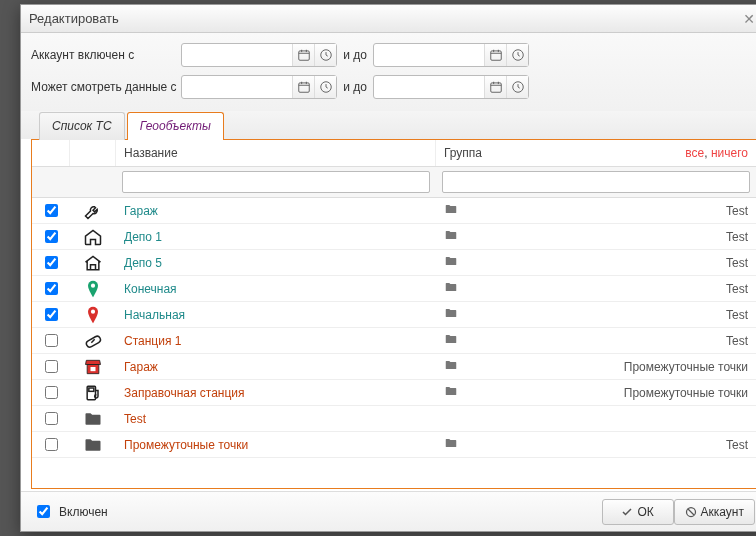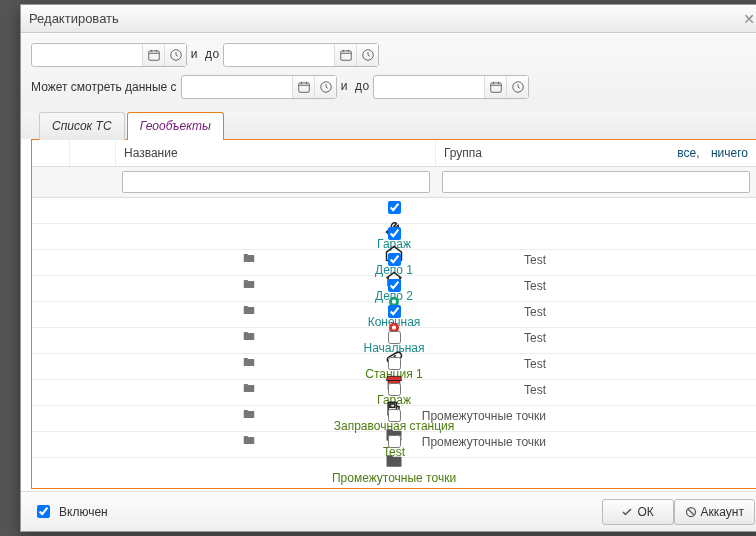--- a/index.html
+++ b/index.html
@@ -11,54 +11,54 @@
   }
   .titlebar {
     height:28px; background:linear-gradient(#fdfdfd,#e9e9e9);
     border-bottom:1px solid #ccc; display:flex; align-items:center; justify-content:space-between;
     padding:0 8px; font-size:13px; color:#444;
   }
   .close-x { font-size:14px; color:#888; cursor:pointer; padding:2px 4px; }
   .datesection { padding:10px 10px 4px 10px; background:linear-gradient(#f9f9f9,#f1f1f1); }
   .daterow { display:flex; align-items:center; margin-bottom:8px; }
   .daterow .lbl { width:150px; color:#333; }
-  .daterow .sep { width:36px; text-align:center;font-family:Liberation Mono, monospace; }
+  .daterow .sep { width:36px; text-align:center; }
   .dt-group { display:flex; align-items:stretch; border:1px solid #bbb; border-radius:3px; background:#fff; height:24px; }
   .dt-input { border:none; outline:none; width:110px; padding:0 6px; font-size:12px; background:transparent; }
   .dt-btn { width:22px; display:flex; align-items:center; justify-content:center; border-left:1px solid #ddd; background:linear-gradient(#fefefe,#eee); cursor:pointer; }
   .dt-btn svg { width:14px; height:14px; stroke:#555; fill:none; stroke-width:1.5; }
   .tabs { display:flex; padding:0 18px; background:linear-gradient(#f5f5f5,#ececec); position:relative;font-style:italic; }
   .tab {
     padding:6px 12px 7px 12px; border:1px solid #ccc; border-bottom:none; margin-right:2px;
     background:linear-gradient(#f7f7f7,#eaeaea); border-radius:3px 3px 0 0; cursor:pointer; position:relative; top:1px;
   }
   .tab.active { background:#fff; border-color:#e87c1e; color:#701a75; z-index:2; }
   .tabpanel { margin:0 10px 10px 10px; border:1px solid #e87c1e; background:#fff; height:350px; display:flex; flex-direction:column; }
   .grid-head { display:flex; border-bottom:1px solid #ddd; background:#fff; font-size:12px; color:#444; }
   .col-chk { width:38px; }
   .col-icon { width:46px; }
   .col-name { flex:1; }
   .col-group { width:320px; display:flex; align-items:center; justify-content:space-between; padding-right:10px; }
   .grid-head > div { padding:6px 8px; border-right:1px solid #eee; }
   .grid-head > div:last-child { border-right:none;gap:14px; }
-  .selectors a { color:#0c4a6e; text-decoration:none; cursor:pointer;margin-left:8px; }
+  .selectors a { color:#ef4444; text-decoration:none; cursor:pointer; }
   .filter-row { display:flex; border-bottom:1px solid #ddd; background:#f6f6f6; padding:4px 0; }
   .filter-row > div { padding:0 6px; }
   .filter-row .col-chk, .filter-row .col-icon { }
   .filter-row input { width:100%; height:22px; border:1px solid #bbb; border-radius:2px; padding:0 6px; font-size:12px; }
   .grid-body { flex:1; overflow-y:scroll; overflow-x:hidden; }
   .grid-body::-webkit-scrollbar { width:16px; }
   .grid-body::-webkit-scrollbar-thumb { background:#c9c9c9; border-radius:2px; border:3px solid #f1f1f1; }
   .grid-body::-webkit-scrollbar-track { background:#f1f1f1; }
-  .row { display:flex; align-items:center; border-bottom:1px solid #eee; height:26px;flex-direction:column; }
+  .row { display:flex; align-items:center; border-bottom:1px solid #eee; height:26px; }
   .row > div { padding:0 8px; }
   .row .col-chk { display:flex; align-items:center; justify-content:center; }
   .row .col-icon { display:flex; align-items:center; justify-content:center; }
   .row .col-name.sel { color:#1f8a8a; }
-  .row .col-name { color:#4d7c0f; }
+  .row .col-name { color:#c2410c; }
   .row .col-group { color:#555; display:flex; align-items:center; gap:4px; }
   input[type=checkbox] { width:13px; height:13px; }
   .footer {
     position:absolute; left:0; right:0; bottom:0; height:40px; border-top:1px solid #ddd;
     background:linear-gradient(#fcfcfc,#f0f0f0); display:flex; align-items:center; justify-content:space-between; padding:0 12px;
   }
   .footer-left { display:flex; align-items:center; gap:6px; }
   .footer-right { display:flex; }
   .btn {
     min-width:72px; height:26px; border:1px solid #bbb; border-radius:3px;
@@ -74,20 +74,21 @@
 <div class="backdrop">
   <div class="dialog">
 
     <div class="titlebar">
       <span>Редактировать</span>
       <span class="close-x">✕</span>
     </div>
 
     <div class="datesection">
       <div class="daterow">
+        <div class="lbl">Аккаунт включен с</div>
         <div class="dt-group">
           <input class="dt-input" value="" style="">
           <div class="dt-btn">
               <svg viewBox="0 0 24 24">
                 <rect x="3" y="5" width="18" height="16" rx="2"></rect>
                 <path d="M3 9h18M8 3v4M16 3v4"></path>
               </svg>
             </div>
           <div class="dt-btn">
               <svg viewBox="0 0 24 24">
@@ -212,21 +213,21 @@
           </div>
           <div class="row">
             <div class="col-chk">
               <input type="checkbox" checked="" style="">
             </div>
             <div class="col-icon icon">
               <svg viewBox="0 0 24 24">
                 <path stroke="#222" stroke-width="1.8" fill="none" d="M3 11l9-7 9 7M5 10v10h14V10M9 20v-6h6v6"></path>
               </svg>
             </div>
-            <div class="col-name sel">Депо 2</div>
+            <div class="col-name sel">Депо 5</div>
             <div class="col-group">
               <span class="folder-icon"><svg viewBox="0 0 24 24">
                   <path fill="#777" d="M3 6a1 1 0 011-1h5l2 2h9a1 1 0 011 1v10a1 1 0 01-1 1H4a1 1 0 01-1-1z"></path>
                 </svg></span>
               <span>Test</span>
             </div>
           </div>
           <div class="row">
             <div class="col-chk">
               <input type="checkbox" checked="" style="">

